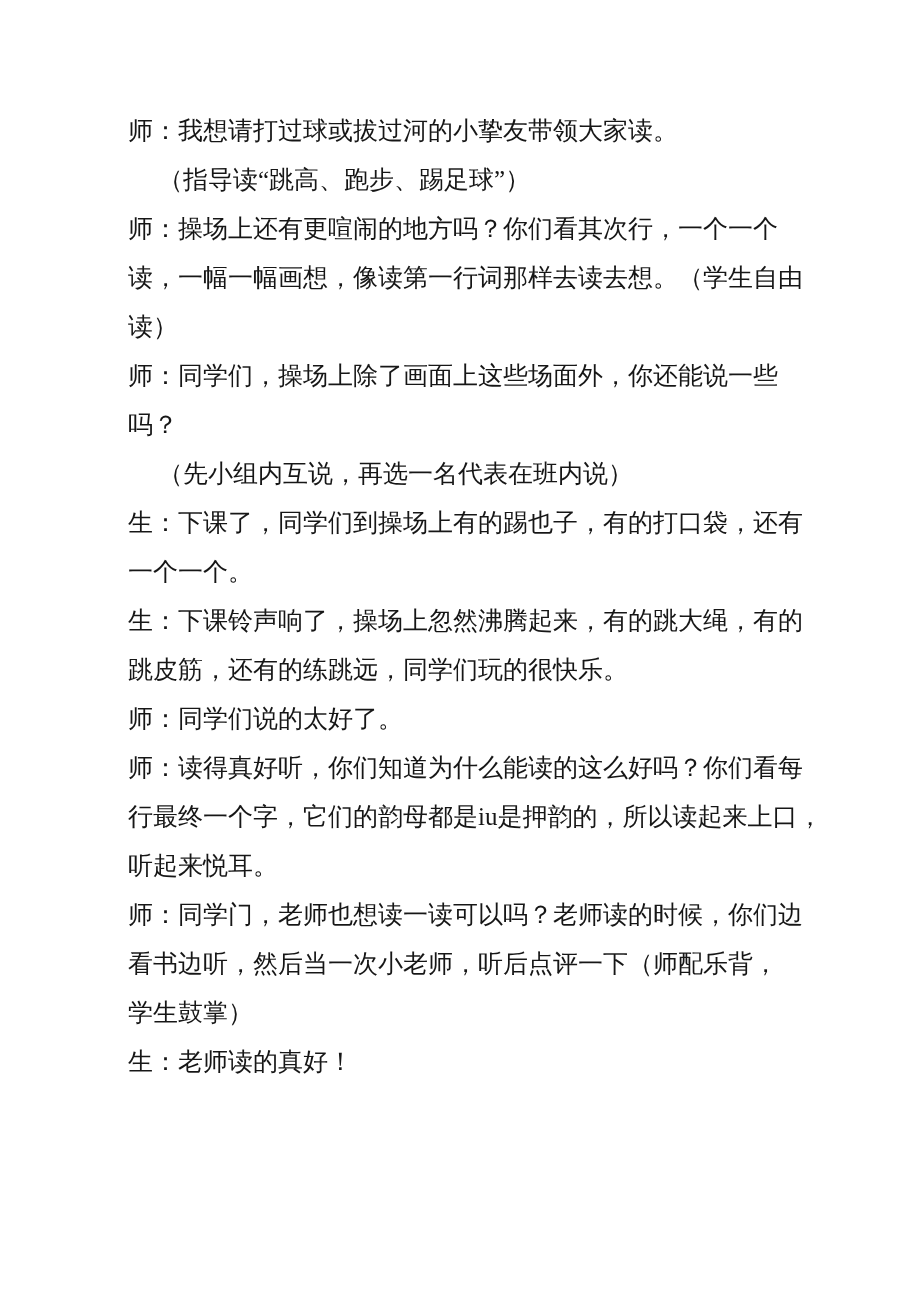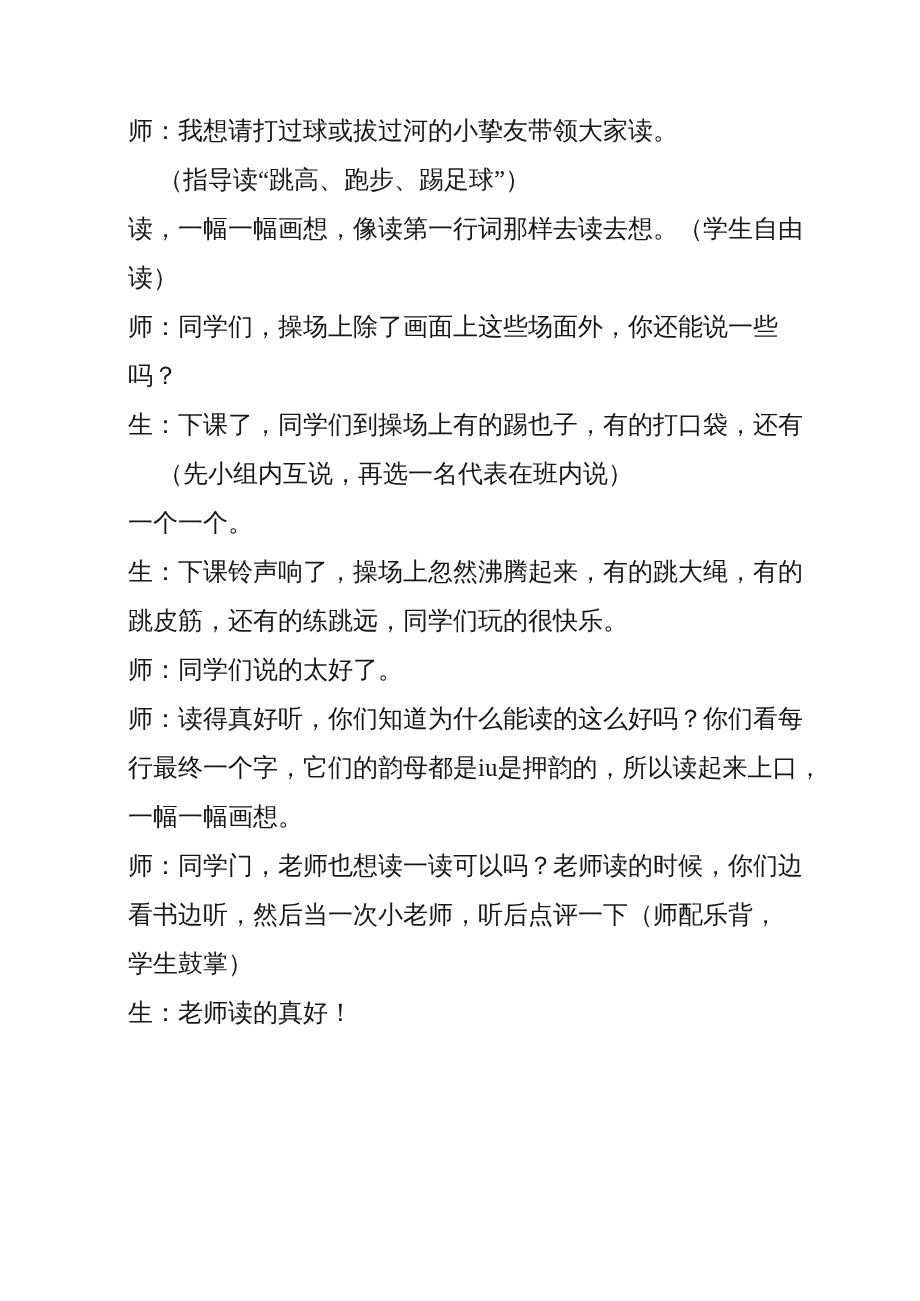--- a/index.html
+++ b/index.html
@@ -39,31 +39,32 @@
   }
 </style>
 </head>
 <body>
 
 <div class="doc-page">
   <div class="doc-body">
 
   <div class="text-line">师：我想请打过球或拔过河的小挚友带领大家读。</div>
       <div class="text-line indent">（指导读“跳高、跑步、踢足球”）</div>
+      <div class="text-line">师：操场上还有更喧闹的地方吗？你们看其次行，一个一个</div>
       <div class="text-line">读，一幅一幅画想，像读第一行词那样去读去想。（学生自由</div>
       <div class="text-line">读）</div>
       <div class="text-line">师：同学们，操场上除了画面上这些场面外，你还能说一些</div>
       <div class="text-line">吗？</div>
+      <div class="text-line indent">（先小组内互说，再选一名代表在班内说）</div>
       <div class="text-line">生：下课了，同学们到操场上有的踢也子，有的打口袋，还有</div>
-      <div class="text-line indent">（先小组内互说，再选一名代表在班内说）</div>
       <div class="text-line">一个一个。</div>
       <div class="text-line">生：下课铃声响了，操场上忽然沸腾起来，有的跳大绳，有的</div>
       <div class="text-line">跳皮筋，还有的练跳远，同学们玩的很快乐。</div>
       <div class="text-line">师：同学们说的太好了。</div>
       <div class="text-line">师：读得真好听，你们知道为什么能读的这么好吗？你们看每</div>
       <div class="text-line">行最终一个字，它们的韵母都是iu是押韵的，所以读起来上口，</div>
-      <div class="text-line">一幅一幅画想。</div>
+      <div class="text-line">听起来悦耳。</div>
       <div class="text-line">师：同学门，老师也想读一读可以吗？老师读的时候，你们边</div>
       <div class="text-line">看书边听，然后当一次小老师，听后点评一下（师配乐背，</div>
       <div class="text-line">学生鼓掌）</div>
       <div class="text-line">生：老师读的真好！</div>
     </div>
 </div>
 
 </body></html>

